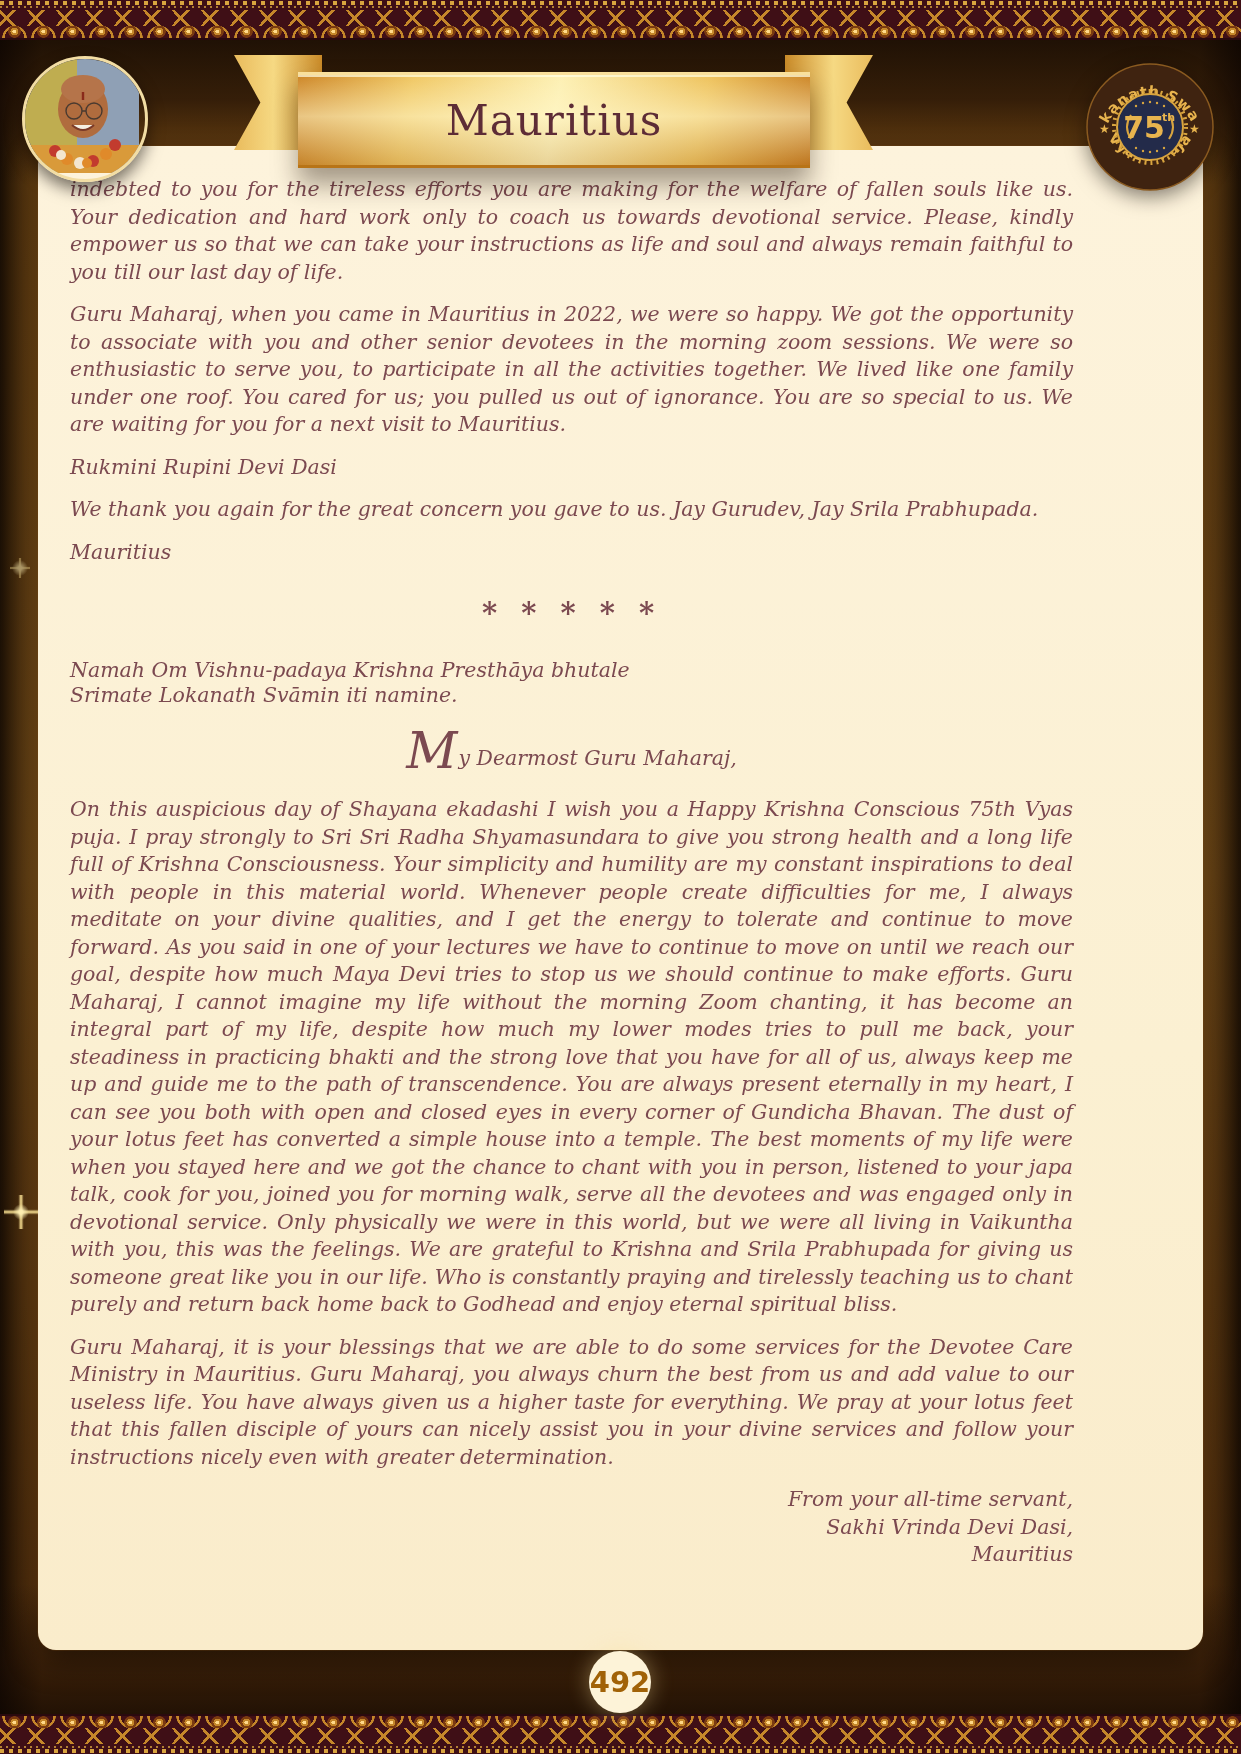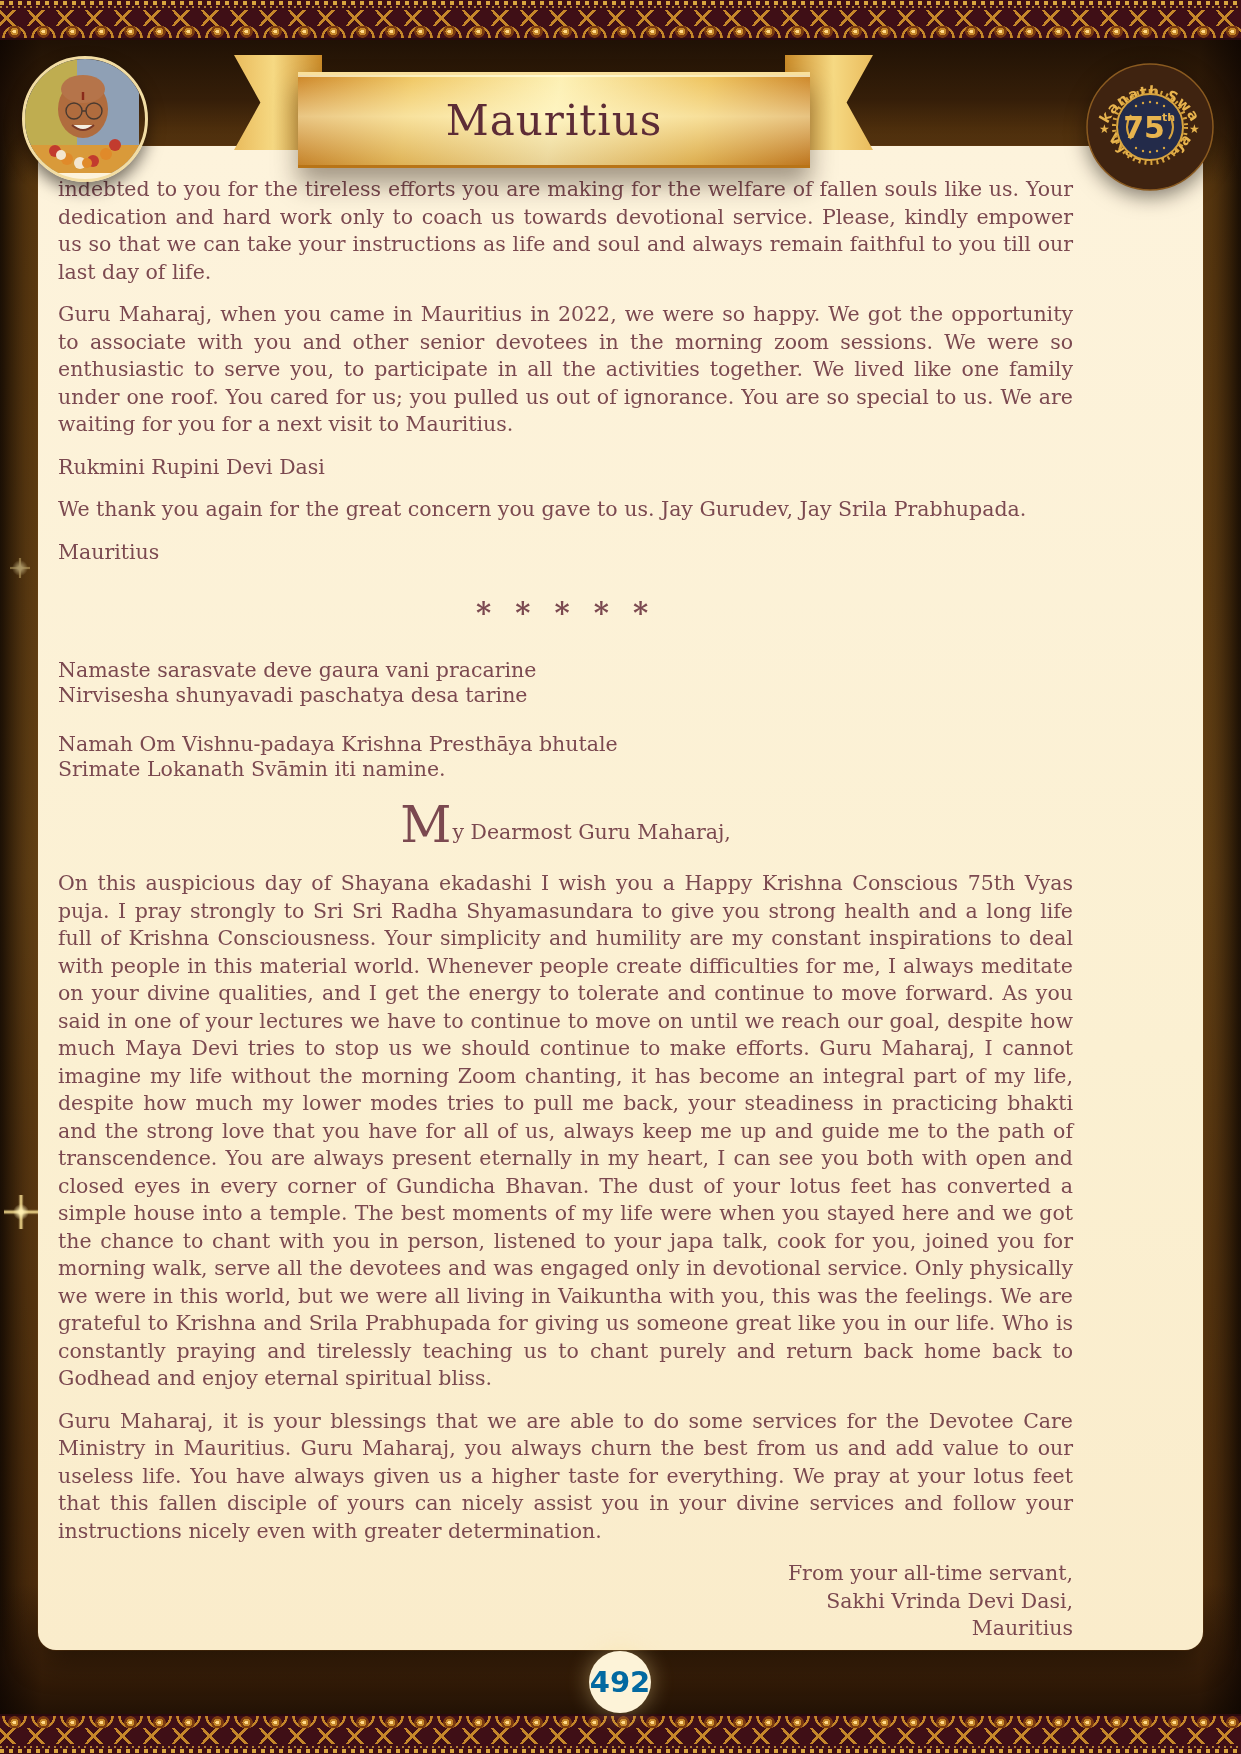--- a/index.html
+++ b/index.html
@@ -27,22 +27,22 @@
     background-position:0 1px, 0 6px, 0 10px, 0 10px, 0 bottom, 0 bottom;
     background-repeat:repeat-x;
     border-bottom:2px solid #2a0a0e;}
   .ornament.top{top:0;}
   .ornament.bottom{bottom:0;transform:scaleY(-1);}
 
   
   .panel{position:absolute;left:38px;top:146px;width:1165px;height:1504px;
     background:linear-gradient(180deg,#fdf3dc 0%, #fbf0d2 60%, #faeccb 100%);
     border-radius:18px;box-shadow:0 0 0 1px rgba(120,70,20,.25), 0 10px 30px rgba(0,0,0,.5);}
-  .panel-content{position:relative;padding:30px 130px 0 20px;color:#7b4950;
-    font-size:20.5px;line-height:27.5px;}
+  .panel-content{position:relative;padding:30px 130px 0 32px;color:#7b4950;
+    font-size:20.5px;line-height:27.5px;font-style:italic;}
   .panel-content p{margin:0 0 15px 0;}
   p.justified{text-align:justify;}
   .sep{ text-align:center;font-weight:bold;font-size:29px;letter-spacing:7px;
     margin:34px 0 30px 0 !important;color:#7b4950;}
   .verse{line-height:25px;margin:0 0 24px 0 !important;}
   .salutation{margin:30px 0 24px 0 !important;white-space:nowrap;text-align:center;}
   .dropcap{font-size:50px;line-height:20px;display:inline-block;position:relative;top:3px;margin-right:1px;}
   .closing{line-height:27.5px;margin-bottom:0 !important;text-align:right;}
 
   
@@ -66,21 +66,21 @@
   .photo{position:absolute;left:22px;top:56px;width:120px;height:120px;border-radius:50%;
     border:3px solid #f2dda4;overflow:hidden;box-shadow:0 8px 16px rgba(10,4,1,.55);}
 
   
   .badge{position:absolute;left:1086px;top:63px;width:128px;height:128px;
     filter:drop-shadow(0 6px 10px rgba(10,4,1,.5));}
 
   
   .page-no{position:absolute;left:589px;top:1651px;width:62px;height:62px;border-radius:50%;
     background:#fdf3d8;display:flex;align-items:center;justify-content:center;
-    font-family:"DejaVu Sans", sans-serif;font-weight:bold;font-size:29px;color:#0369a1;
+    font-family:"DejaVu Sans", sans-serif;font-weight:bold;font-size:29px;color:#a16207;
     box-shadow:0 0 22px rgba(255,228,150,.4);}
 
   
   .sparkle{position:absolute;width:34px;height:34px;pointer-events:none;
     background:
       radial-gradient(circle, rgba(255,240,180,.9) 0 2px, rgba(255,240,180,0) 8px),
       linear-gradient(90deg, rgba(255,230,150,0) 0 42%, rgba(255,230,150,.95) 50%, rgba(255,230,150,0) 58% 100%),
       linear-gradient(0deg, rgba(255,230,150,0) 0 42%, rgba(255,230,150,.95) 50%, rgba(255,230,150,0) 58% 100%);}
   .sparkle.s1{left:4px;top:1195px;}
   .sparkle.s2{left:10px;top:558px;width:20px;height:20px;opacity:.55;}
@@ -97,24 +97,20 @@
     <div class="panel-content">
 
       <p class="justified">indebted to you for the tireless efforts you are making for the welfare of fallen souls like us. Your dedication and hard work only to coach us towards devotional service. Please, kindly empower us so that we can take your instructions as life and soul and always remain faithful to you till our last day of life.</p>
       <p class="justified">Guru Maharaj, when you came in Mauritius in 2022, we were so happy. We got the opportunity to associate with you and other senior devotees in the morning zoom sessions. We were so enthusiastic to serve you, to participate in all the activities together. We lived like one family under one roof. You cared for us; you pulled us out of ignorance. You are so special to us. We are waiting for you for a next visit to Mauritius.</p>
       <p>Rukmini Rupini Devi Dasi</p>
       <p>We thank you again for the great concern you gave to us. Jay Gurudev, Jay Srila Prabhupada.</p>
       <p>Mauritius</p>
 
       <p class="sep">* * * * *</p>
 
-      <p class="verse">
-        <span>Namaste sarasvate deve gaura vani pracarine</span><br>
-        <span>Nirvisesha shunyavadi paschatya desa tarine</span>
-      </p>
       <p class="verse">
         <span>Namah Om Vishnu-padaya Krishna Presthāya bhutale</span><br>
         <span>Srimate Lokanath Svāmin iti namine.</span>
       </p>
 
       <p class="salutation"><span class="dropcap">M</span><span>y Dearmost Guru Maharaj,</span></p>
 
       <p class="justified">On this auspicious day of Shayana ekadashi I wish you a Happy Krishna Conscious 75th Vyas puja. I pray strongly to Sri Sri Radha Shyamasundara to give you strong health and a long life full of Krishna Consciousness. Your simplicity and humility are my constant inspirations to deal with people in this material world. Whenever people create difficulties for me, I always meditate on your divine qualities, and I get the energy to tolerate and continue to move forward. As you said in one of your lectures we have to continue to move on until we reach our goal, despite how much Maya Devi tries to stop us we should continue to make efforts. Guru Maharaj, I cannot imagine my life without the morning Zoom chanting, it has become an integral part of my life, despite how much my lower modes tries to pull me back, your steadiness in practicing bhakti and the strong love that you have for all of us, always keep me up and guide me to the path of transcendence. You are always present eternally in my heart, I can see you both with open and closed eyes in every corner of Gundicha Bhavan. The dust of your lotus feet has converted a simple house into a temple. The best moments of my life were when you stayed here and we got the chance to chant with you in person, listened to your japa talk, cook for you, joined you for morning walk, serve all the devotees and was engaged only in devotional service. Only physically we were in this world, but we were all living in Vaikuntha with you, this was the feelings. We are grateful to Krishna and Srila Prabhupada for giving us someone great like you in our life. Who is constantly praying and tirelessly teaching us to chant purely and return back home back to Godhead and enjoy eternal spiritual bliss.</p>
       <p class="justified">Guru Maharaj, it is your blessings that we are able to do some services for the Devotee Care Ministry in Mauritius. Guru Maharaj, you always churn the best from us and add value to our useless life. You have always given us a higher taste for everything. We pray at your lotus feet that this fallen disciple of yours can nicely assist you in your divine services and follow your instructions nicely even with greater determination.</p>
 

